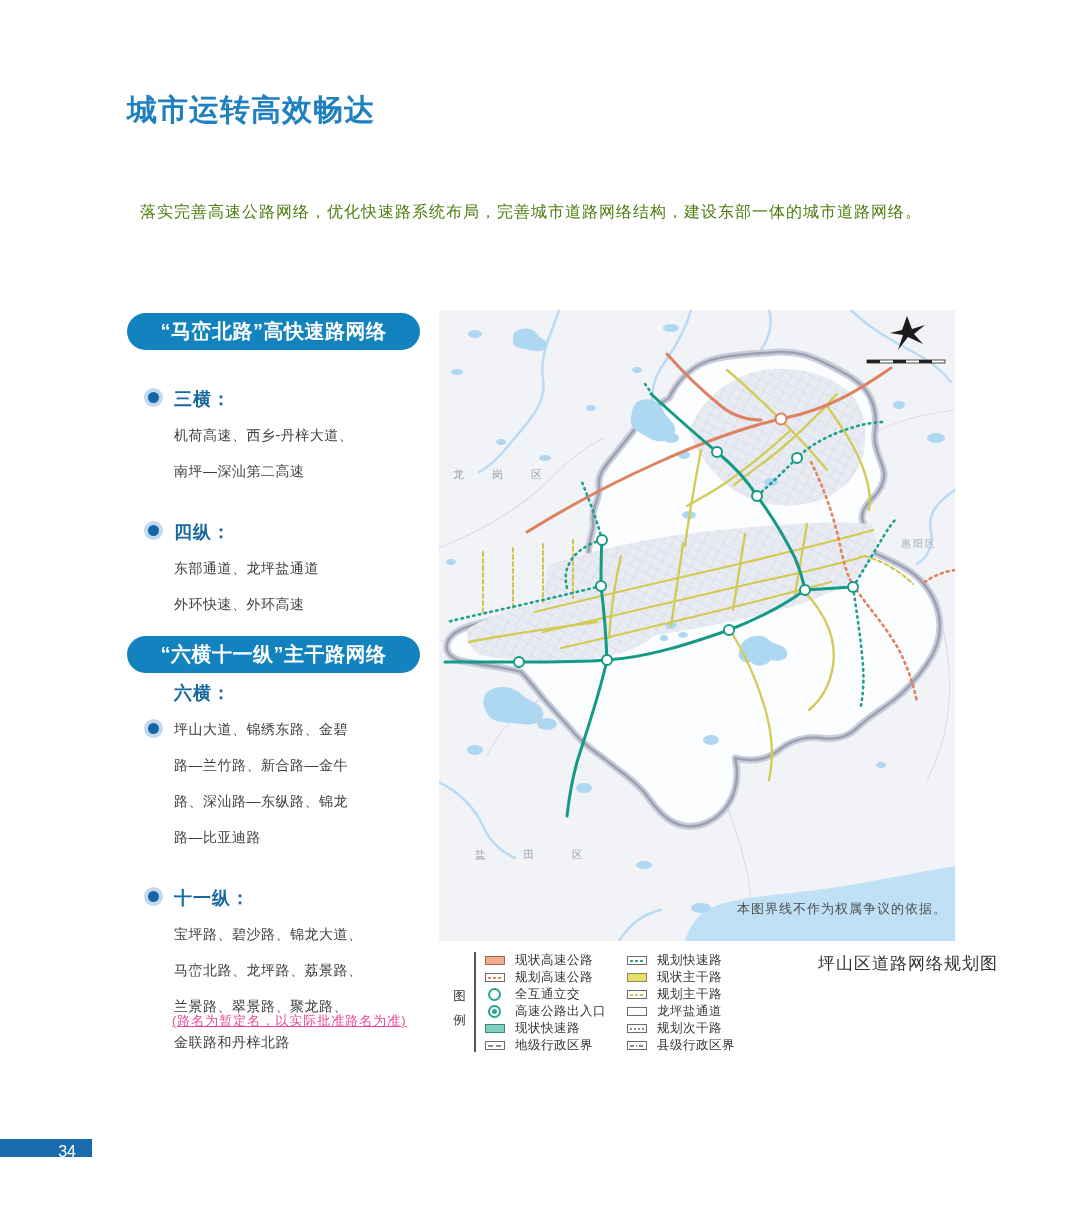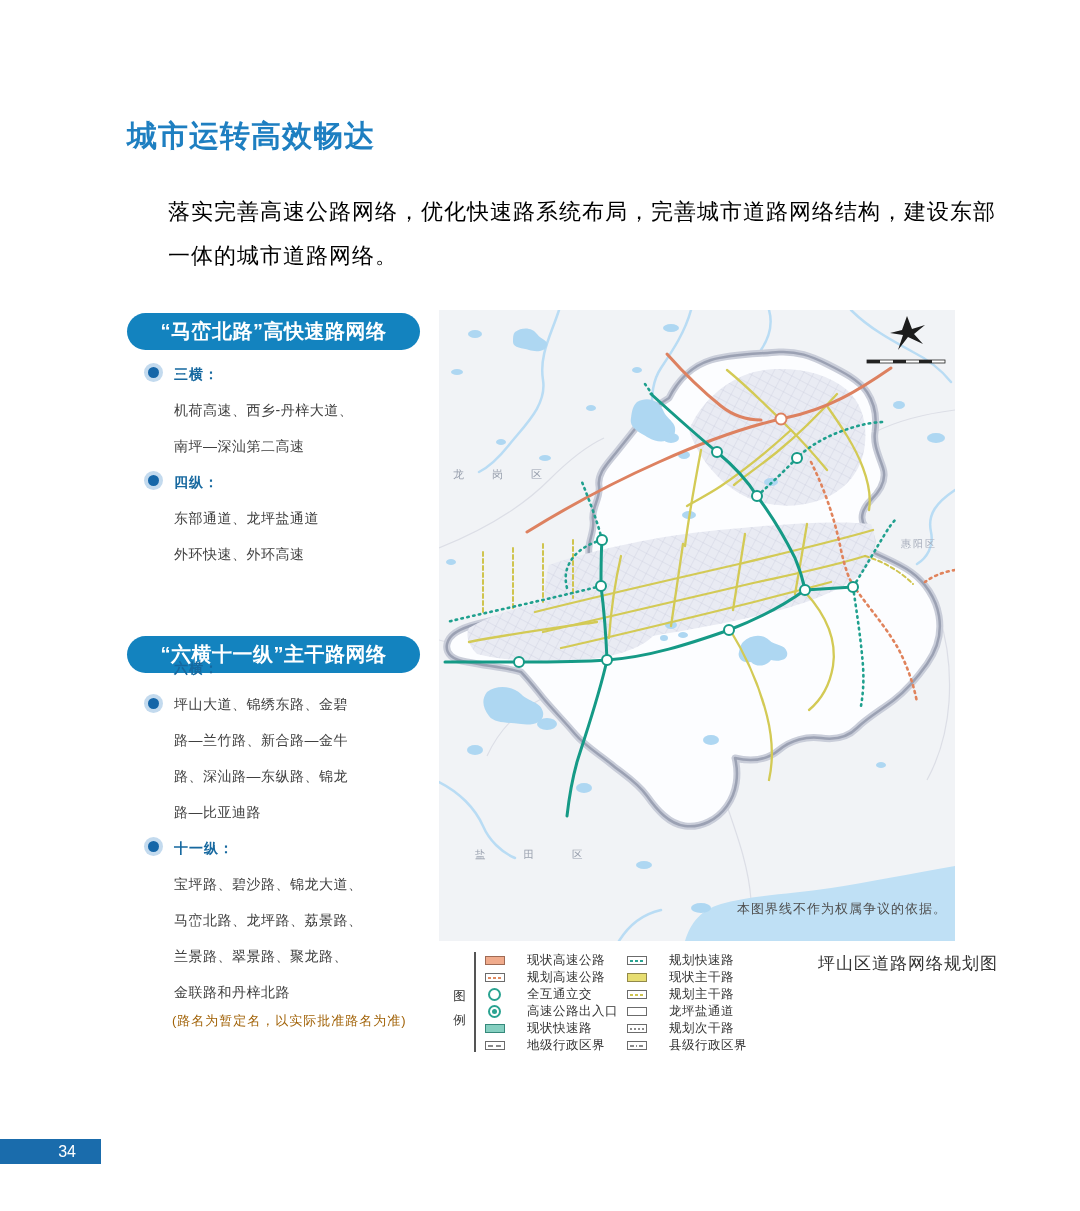--- a/index.html
+++ b/index.html
@@ -1,69 +1,69 @@
 <!DOCTYPE html>
 <html><head>
 <meta charset="utf-8">
 <style>
   html,body{margin:0;padding:0;background:#ffffff;}
   .page{position:relative;width:1080px;height:1211px;background:#ffffff;
         font-family:"Liberation Sans","DejaVu Sans",sans-serif;overflow:hidden;}
 
-  .doc-title{position:absolute;left:127px;top:116px;font-size:30px;font-weight:bold;
+  .doc-title{position:absolute;left:127px;top:90px;font-size:30px;font-weight:bold;
              color:#1e7fc1;letter-spacing:1px;}
-  .intro{position:absolute;left:140px;top:190px;width:834px;font-size:22px;color:#000000;
-         line-height:44px;letter-spacing:1px;margin-left:28px;}
+  .intro{position:absolute;left:140px;top:190px;width:834px;font-size:16px;color:#4d7c0f;
+         line-height:44px;letter-spacing:1px;}
 
   .pill{position:absolute;left:127px;width:293px;height:37px;background:#1383bf;border-radius:19px;
         color:#ffffff;font-size:20px;font-weight:bold;text-align:center;line-height:37px;letter-spacing:.5px;}
   .pill1{top:313px;} .pill2{top:636px;}
 
   .list{position:absolute;left:148px;width:305px;}
   .list1{top:356px;} .list2{top:650px;}
   .li{position:relative;padding-left:26px;}
   .bullet{position:absolute;left:0;top:11px;width:11px;height:11px;border-radius:50%;
           background:#1566a8;box-shadow:0 0 0 4px rgba(122,174,218,.45);}
   .bullet.lower{top:48px;}
-  .li-label{color:#16689f;font-weight:bold;font-size:14px;line-height:36px;letter-spacing:1px;}
+  .li-label{color:#16689f;font-weight:bold;font-size:18px;line-height:36px;letter-spacing:1px;margin-top:25px;}
   .li-line{font-size:14px;color:#404040;line-height:36px;letter-spacing:.5px;}
 
-  .note{position:absolute;left:172px;top:1012px;font-size:13px;color:#a16207;letter-spacing:1px;}
+  .note{position:absolute;left:172px;top:1012px;font-size:13px;color:#ec4899;letter-spacing:1px;text-decoration:underline;}
 
   .map{position:absolute;left:439px;top:310px;width:516px;height:631px;background:#f1f3f6;}
   .map-disclaimer{position:absolute;right:8px;top:590px;font-size:13px;color:#4e4e4e;letter-spacing:1px;}
   .map-caption{position:absolute;left:818px;top:952px;font-size:17px;color:#333333;letter-spacing:1px;}
 
   .legend{position:absolute;left:452px;top:952px;display:flex;align-items:flex-start;}
   .legend-title{width:15px;font-size:12.5px;color:#333;line-height:24px;margin-top:32px;
                 word-break:break-all;text-align:center;}
   .legend-divider{width:0;border-left:2px solid #555;height:100px;margin:0 9px 0 7px;}
   .lcol{display:flex;flex-direction:column;}
   .lcol1{width:142px;} .lcol2{width:140px;}
   .lrow{display:flex;align-items:center;height:17px;}
-  .ltext{font-size:12.5px;color:#333;margin-left:22px;letter-spacing:.5px;white-space:nowrap;}
+  .ltext{font-size:12.5px;color:#333;margin-left:10px;letter-spacing:.5px;white-space:nowrap;}
   .ic{width:20px;height:9px;border:1px solid #6b6b6b;background:#fff;position:relative;flex:none;box-sizing:border-box;}
   .ic::after{content:"";position:absolute;left:2px;right:2px;top:50%;height:2px;margin-top:-1px;}
   .ic.solid-orange{background:#f0ab8c;border-color:#9f6a54;}
   .ic.dash-orange::after{background:repeating-linear-gradient(90deg,#e0895f 0 3px,transparent 3px 5px);}
   .ic.solid-teal{background:#85cfc0;border-color:#35897b;}
   .ic.dash-teal::after{background:repeating-linear-gradient(90deg,#2aa391 0 3px,transparent 3px 5px);}
   .ic.solid-yellow{background:#e7de72;border-color:#92894a;}
   .ic.dash-yellow::after{background:repeating-linear-gradient(90deg,#cfc44e 0 3px,transparent 3px 5px);}
   .ic.plain::after{background:none;}
   .ic.dots-gray::after{background:repeating-linear-gradient(90deg,#8a8a8a 0 2px,transparent 2px 4px);}
   .ic.dash-gray::after{background:repeating-linear-gradient(90deg,#8a8a8a 0 5px,transparent 5px 8px);}
   .ic.dashdot-gray::after{background:repeating-linear-gradient(90deg,#8a8a8a 0 4px,transparent 4px 6px,#8a8a8a 6px 7px,transparent 7px 9px);}
   .cic{width:9px;height:9px;border:2px solid #2aa391;border-radius:50%;background:#fff;flex:none;
        position:relative;margin:0 4px 0 3px;box-sizing:content-box;}
   .cic.dot::after{content:"";position:absolute;left:2px;top:2px;right:2px;bottom:2px;
                   background:#2aa391;border-radius:50%;}
 
-  .page-num{position:absolute;left:0;top:1139px;width:76px;height:25px;background:#1a6cac;
-            color:#fff;font-size:16px;text-align:right;padding-right:25px;line-height:25px;}
+  .page-num{position:absolute;left:0;top:1139px;width:76px;height:18px;background:#1a6cac;
+            color:#fff;font-size:16px;text-align:right;padding-right:16px;line-height:25px;}
 </style>
 </head>
 <body>
 
 <div class="page">
 
   <div class="doc-title">城市运转高效畅达</div>
   <div class="intro">落实完善高速公路网络，优化快速路系统布局，完善城市道路网络结构，建设东部一体的城市道路网络。</div>
 
   <div class="pill pill1">“马峦北路”高快速路网络</div>

